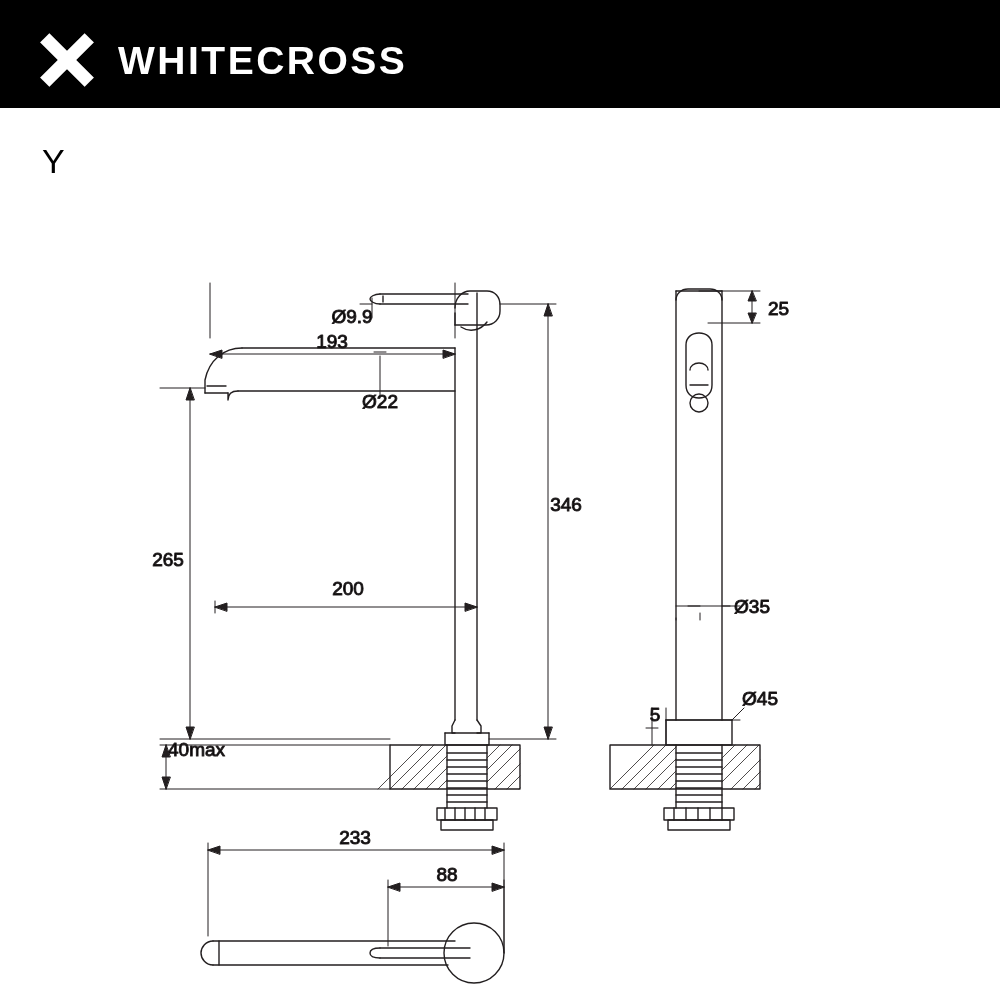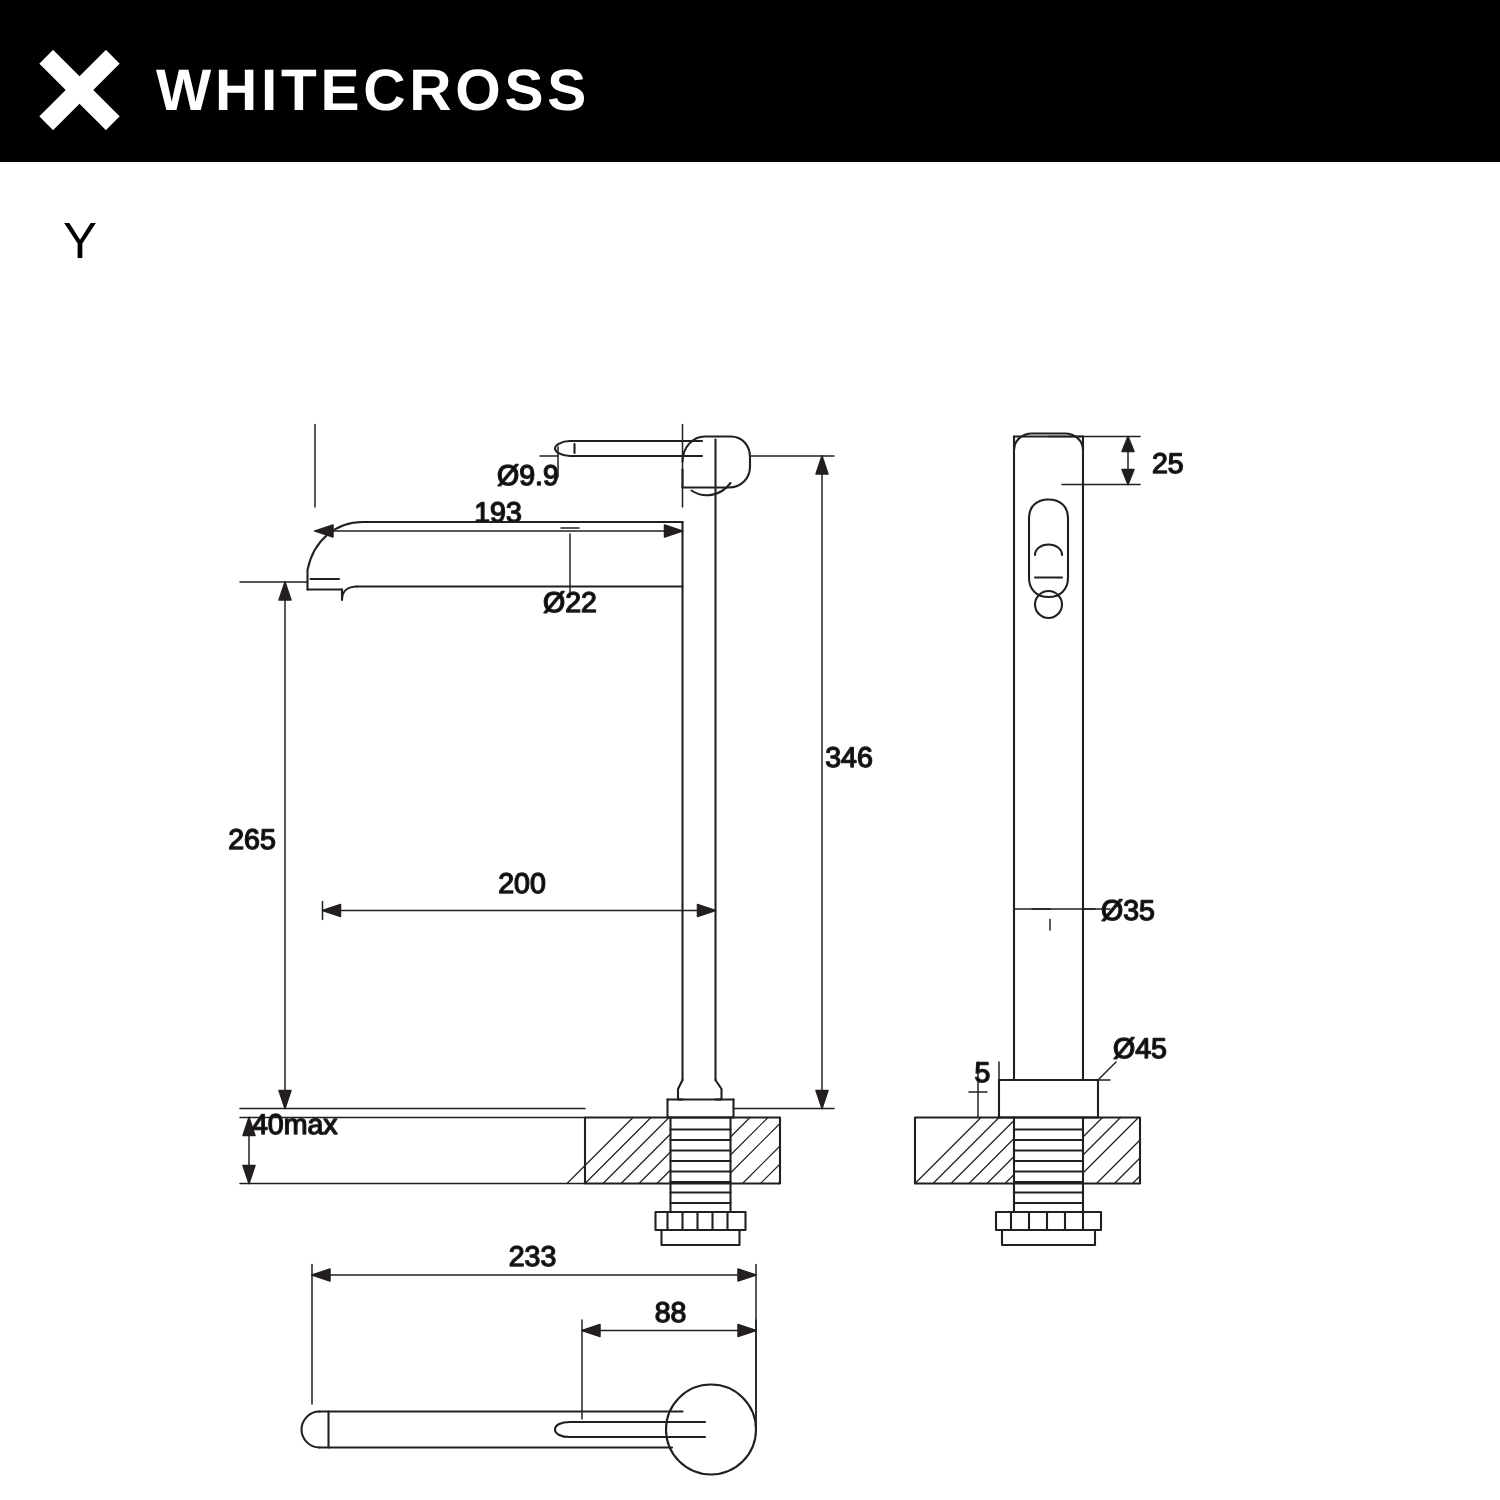--- a/index.html
+++ b/index.html
@@ -17,21 +17,21 @@
   }
   
   .header {
     position: absolute;
     left: 0; top: 0;
     width: 1000px;
     height: 120px;
     background: #000000;
     display: flex;
     align-items: center;
-    padding-left: 24px;
+    padding-left: 38px;
     box-sizing: border-box;
   }
   .logo-mark {
     width: 58px;
     height: 58px;
     position: relative;
     flex: 0 0 auto;
   }
   .logo-mark .bar {
     position: absolute;

